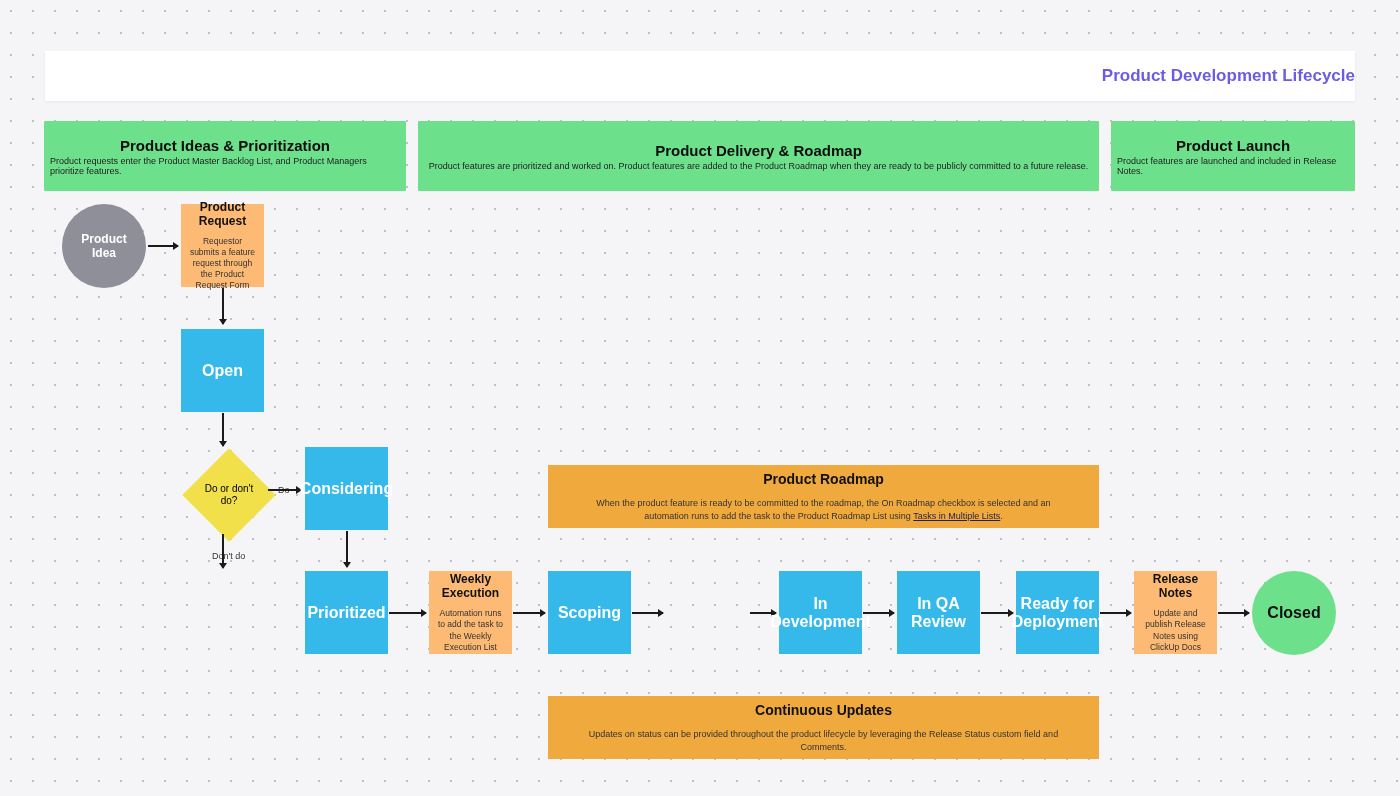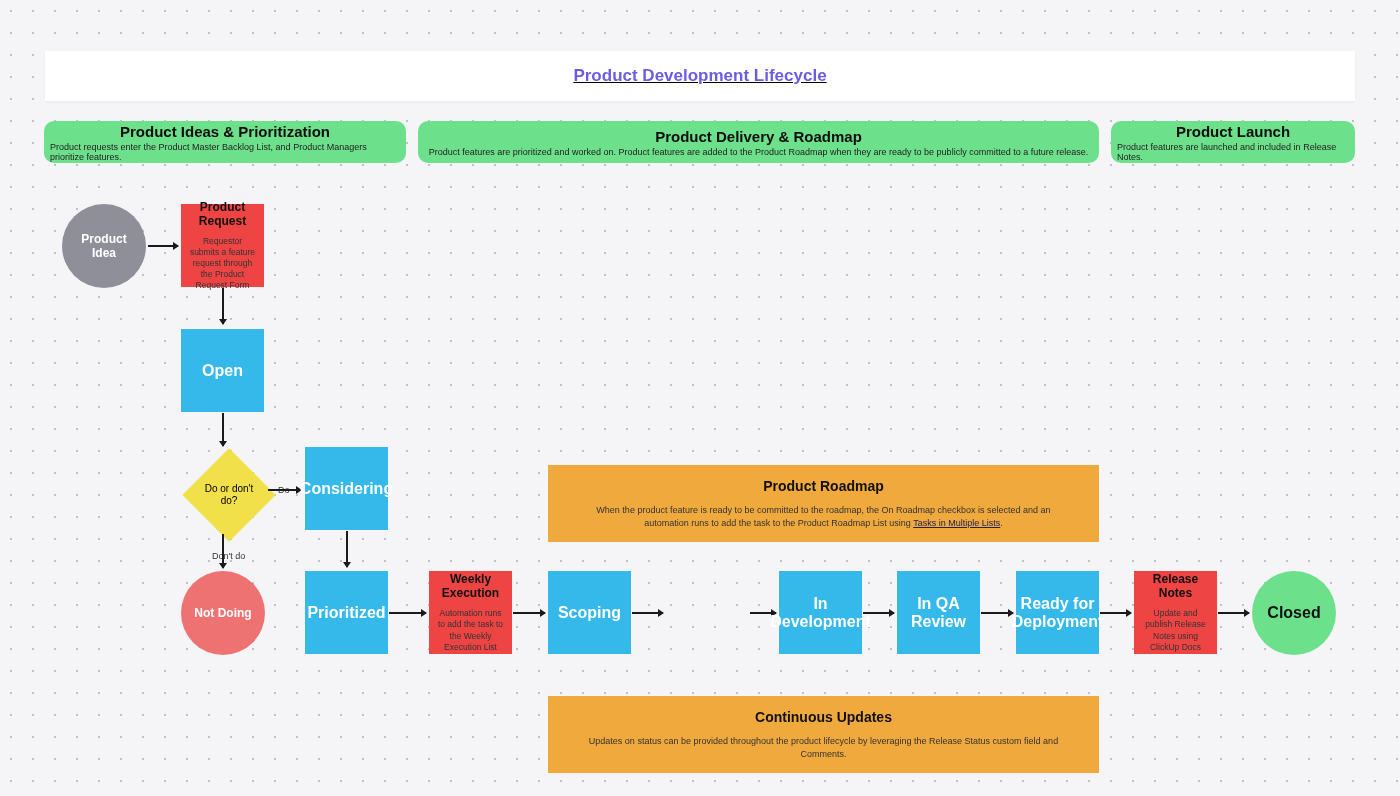--- a/index.html
+++ b/index.html
@@ -12,67 +12,66 @@
       position: relative;
       background-image: radial-gradient(circle, #c0c0c5 1px, transparent 1px);
       background-size: 22px 22px;
     }
     .canvas { position: relative; width: 100%; height: 100%; }
     .title-card {
       position: absolute;
       left: 45px; top: 51px;
       width: 1310px; height: 50px;
       background: #fff;
-      display: flex; align-items: center; justify-content: center;
+      display: flex; align-items: center; justify-content: flex-end;
       box-shadow: 0 1px 3px rgba(0,0,0,.06);
-      text-decoration: underline;
     }
     .title-card span {
       color: #6b5ce7;
       font-weight: 700;
       font-size: 17px;
     }
     .phase {
       position: absolute;
-      top: 121px; height: 42px;
+      top: 121px; height: 70px;
       background: #6de08b;
       display: flex; flex-direction: column;
       align-items: center; justify-content: center;
       padding: 6px;
-      border-radius: 10px;
+      border-radius: 1px;
     }
     .phase .h { font-weight: 700; font-size: 15px; color: #0e0e0e; margin-bottom: 2px; }
     .phase .s { font-size: 9px; color: #222; text-align: left; }
     .node {
       position: absolute;
       display: flex; flex-direction: column;
       align-items: center; justify-content: center;
       text-align: center;
       padding: 6px;
     }
     .rect { background: #35b8ea; width: 83px; height: 83px; color:#fff; }
     .rect .lbl { font-weight: 600; font-size: 16px; color:#fff; }
-    .orange { background: #ef4444; }
+    .orange { background: #fdba74; }
     .orange .lbl { color:#111; font-weight:700; font-size:12px; }
     .orange .sub { font-size:8.5px; color:#333; margin-top:8px; line-height:1.3; max-width: 70px; }
     .circle { border-radius: 50%; width: 84px; height: 84px; display:flex; align-items:center; justify-content:center; }
     .grey { background:#8f8f9a; color:#fff; font-weight:600; font-size:12px; }
     .red  { background:#ee7272; color:#fff; font-weight:600; font-size:12px; }
     .green{ background:#6de08b; color:#111; font-weight:600; font-size:16px; }
     .diamond {
       width: 66px; height: 66px;
       background:#f2e04a;
       transform: rotate(45deg);
       display:flex; align-items:center; justify-content:center;
     }
     .diamond .inner { transform: rotate(-45deg); font-size:10px; text-align:center; line-height:1.2; width:70px; }
     .lbltext { position:absolute; font-size:9px; color:#333; }
     .banner {
       position:absolute; left:548px; width:551px;
-      background:#f0a93d; padding:13px 40px;
+      background:#f0a93d; padding:6px 40px;
       text-align:center;
     }
     .banner .bh { font-weight:700; font-size:14px; color:#111; margin-bottom:10px; }
     .banner .bs { font-size:9px; color:#333; line-height:1.4; }
     .banner .bs a { color:#225; text-decoration:underline; }
     .arrow-h { position:absolute; height:1.5px; background:#1a1a1a; }
     .arrow-h:after {
       content:""; position:absolute; right:-1px; top:-3px;
       border-left:6px solid #1a1a1a;
       border-top:4px solid transparent;
@@ -131,23 +130,20 @@
   <div class="lbltext" style="left:278px;top:485px">Do</div>
   <div class="arrow-h" style="left:268px;top:489px;width:33px"></div>
 
   <div class="node rect" style="left:305px;top:447px">
     <span class="lbl">Considering</span>
   </div>
   <div class="arrow-v" style="left:346px;top:531px;height:36px"></div>
 
   <div class="lbltext" style="left:212px;top:551px">Don't do</div>
   <div class="arrow-v" style="left:222px;top:534px;height:34px"></div>
-  <div class="node circle red" style="left:181px;top:571px">
-    <span>Not Doing</span>
-  </div>
 
   <div class="banner" style="top:465px">
     <div class="bh">Product Roadmap</div>
     <div class="bs">
       <span>When the product feature is ready to be committed to the roadmap, the On Roadmap checkbox is selected and an automation runs to add the task to the Product Roadmap List using </span><a>Tasks in Multiple Lists</a>.
     </div>
   </div>
 
   <div class="node rect" style="left:305px;top:571px">
     <span class="lbl">Prioritized</span>

